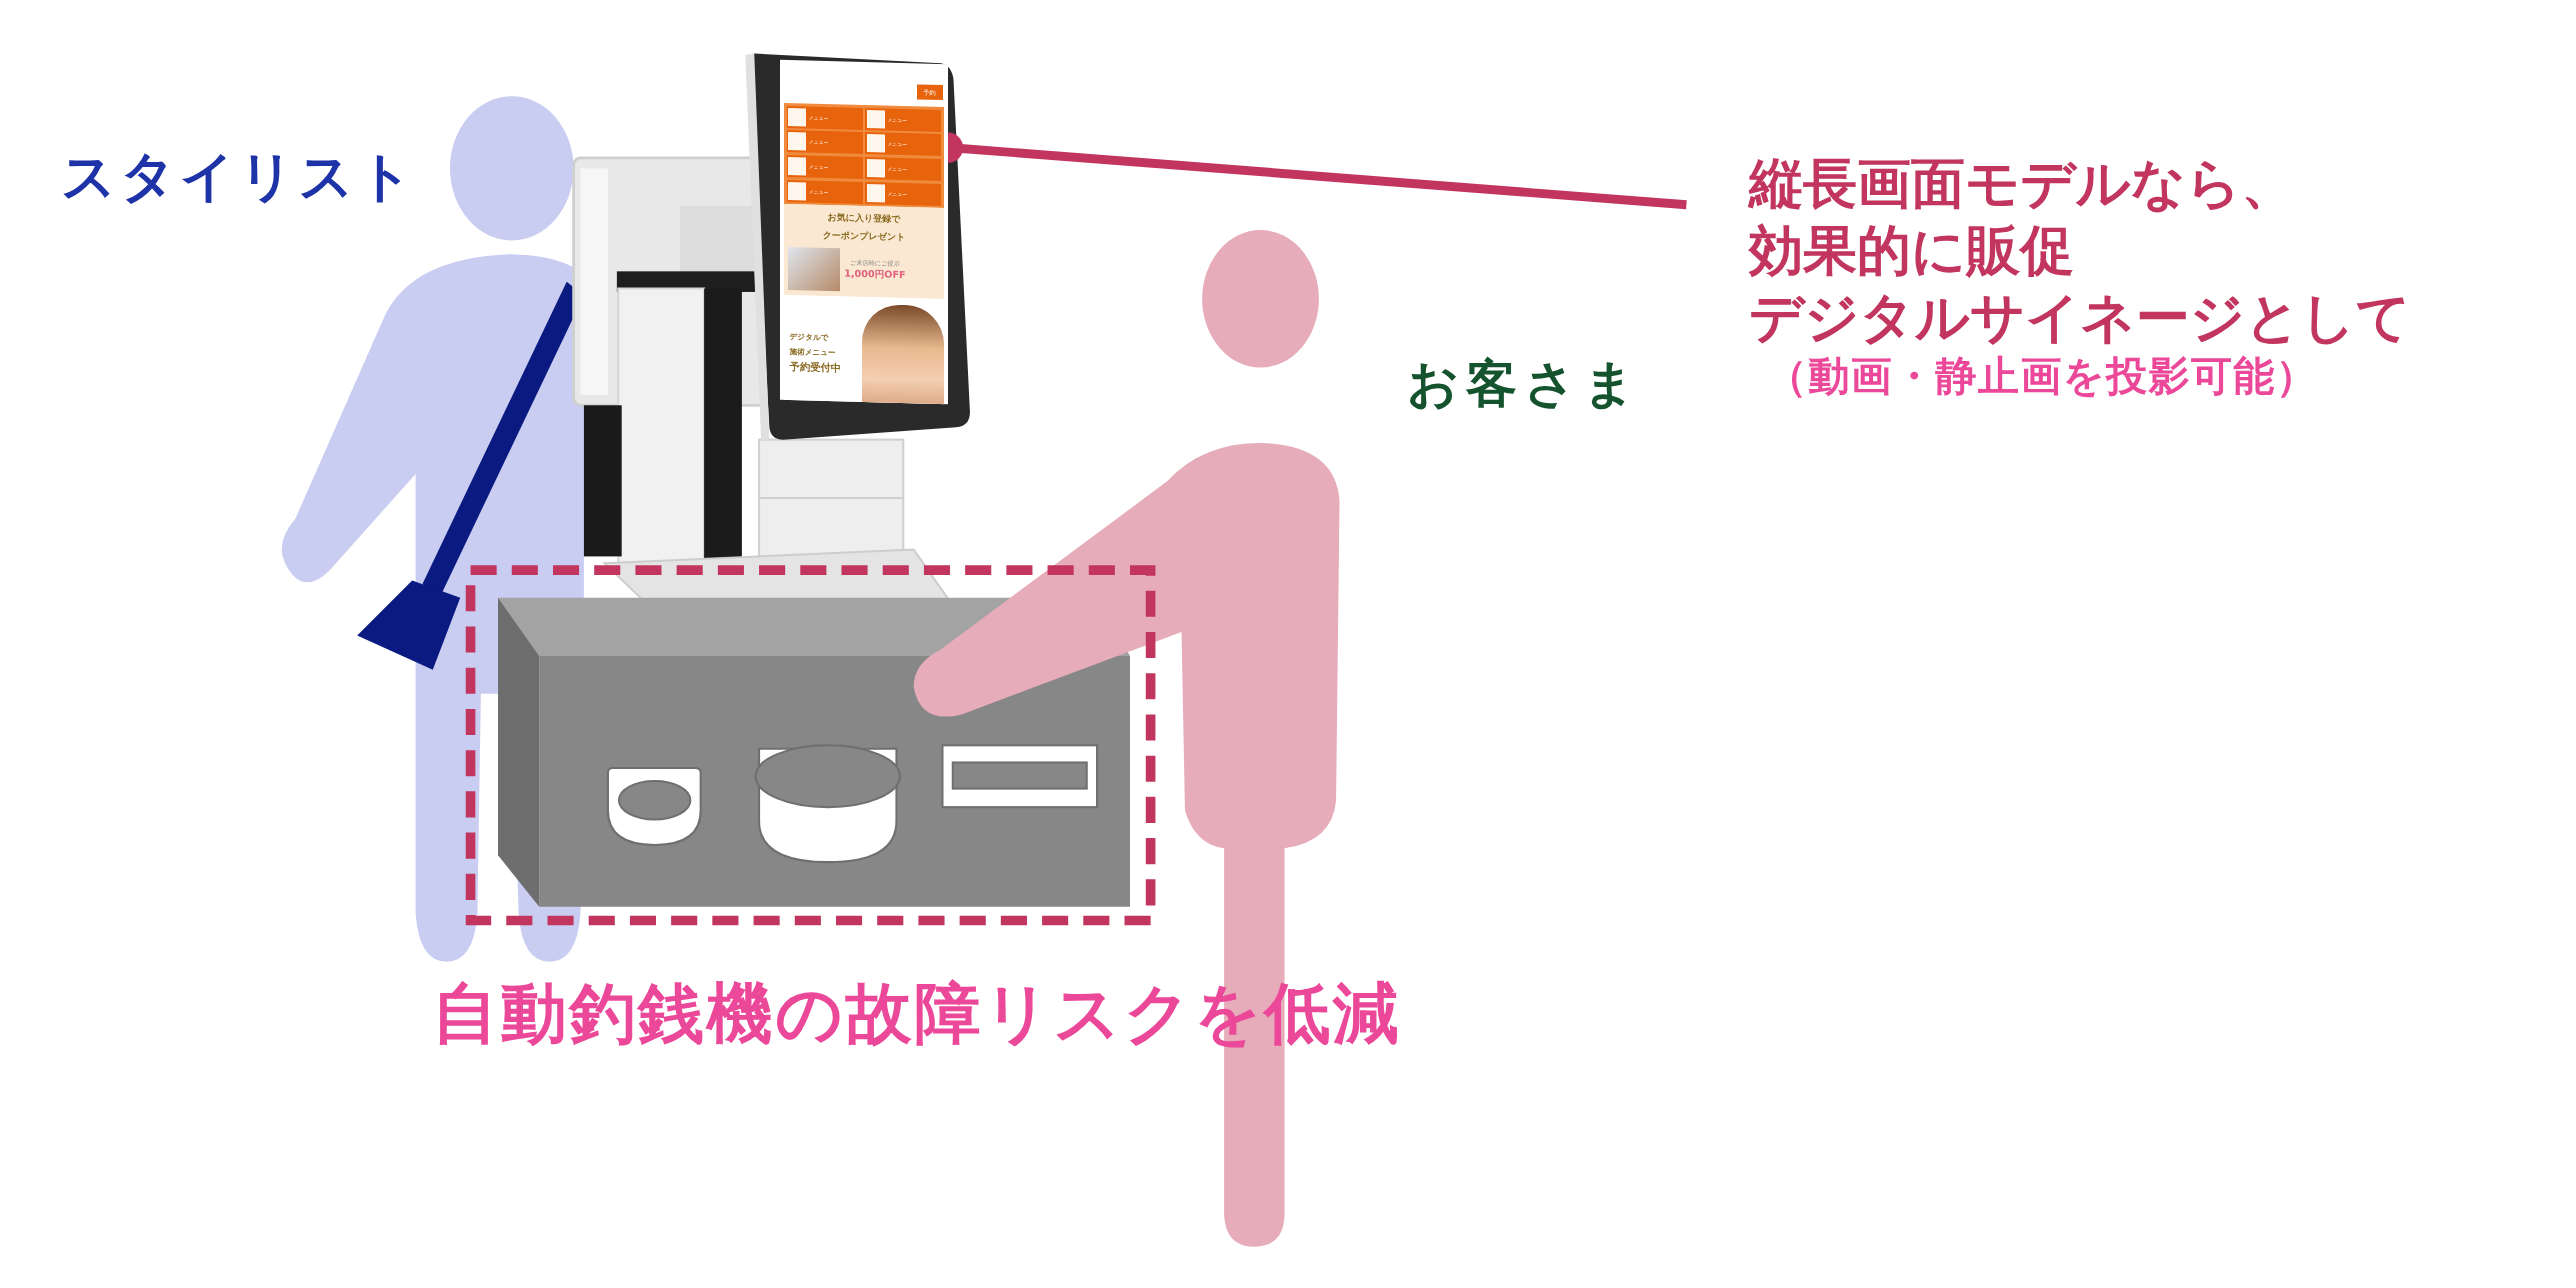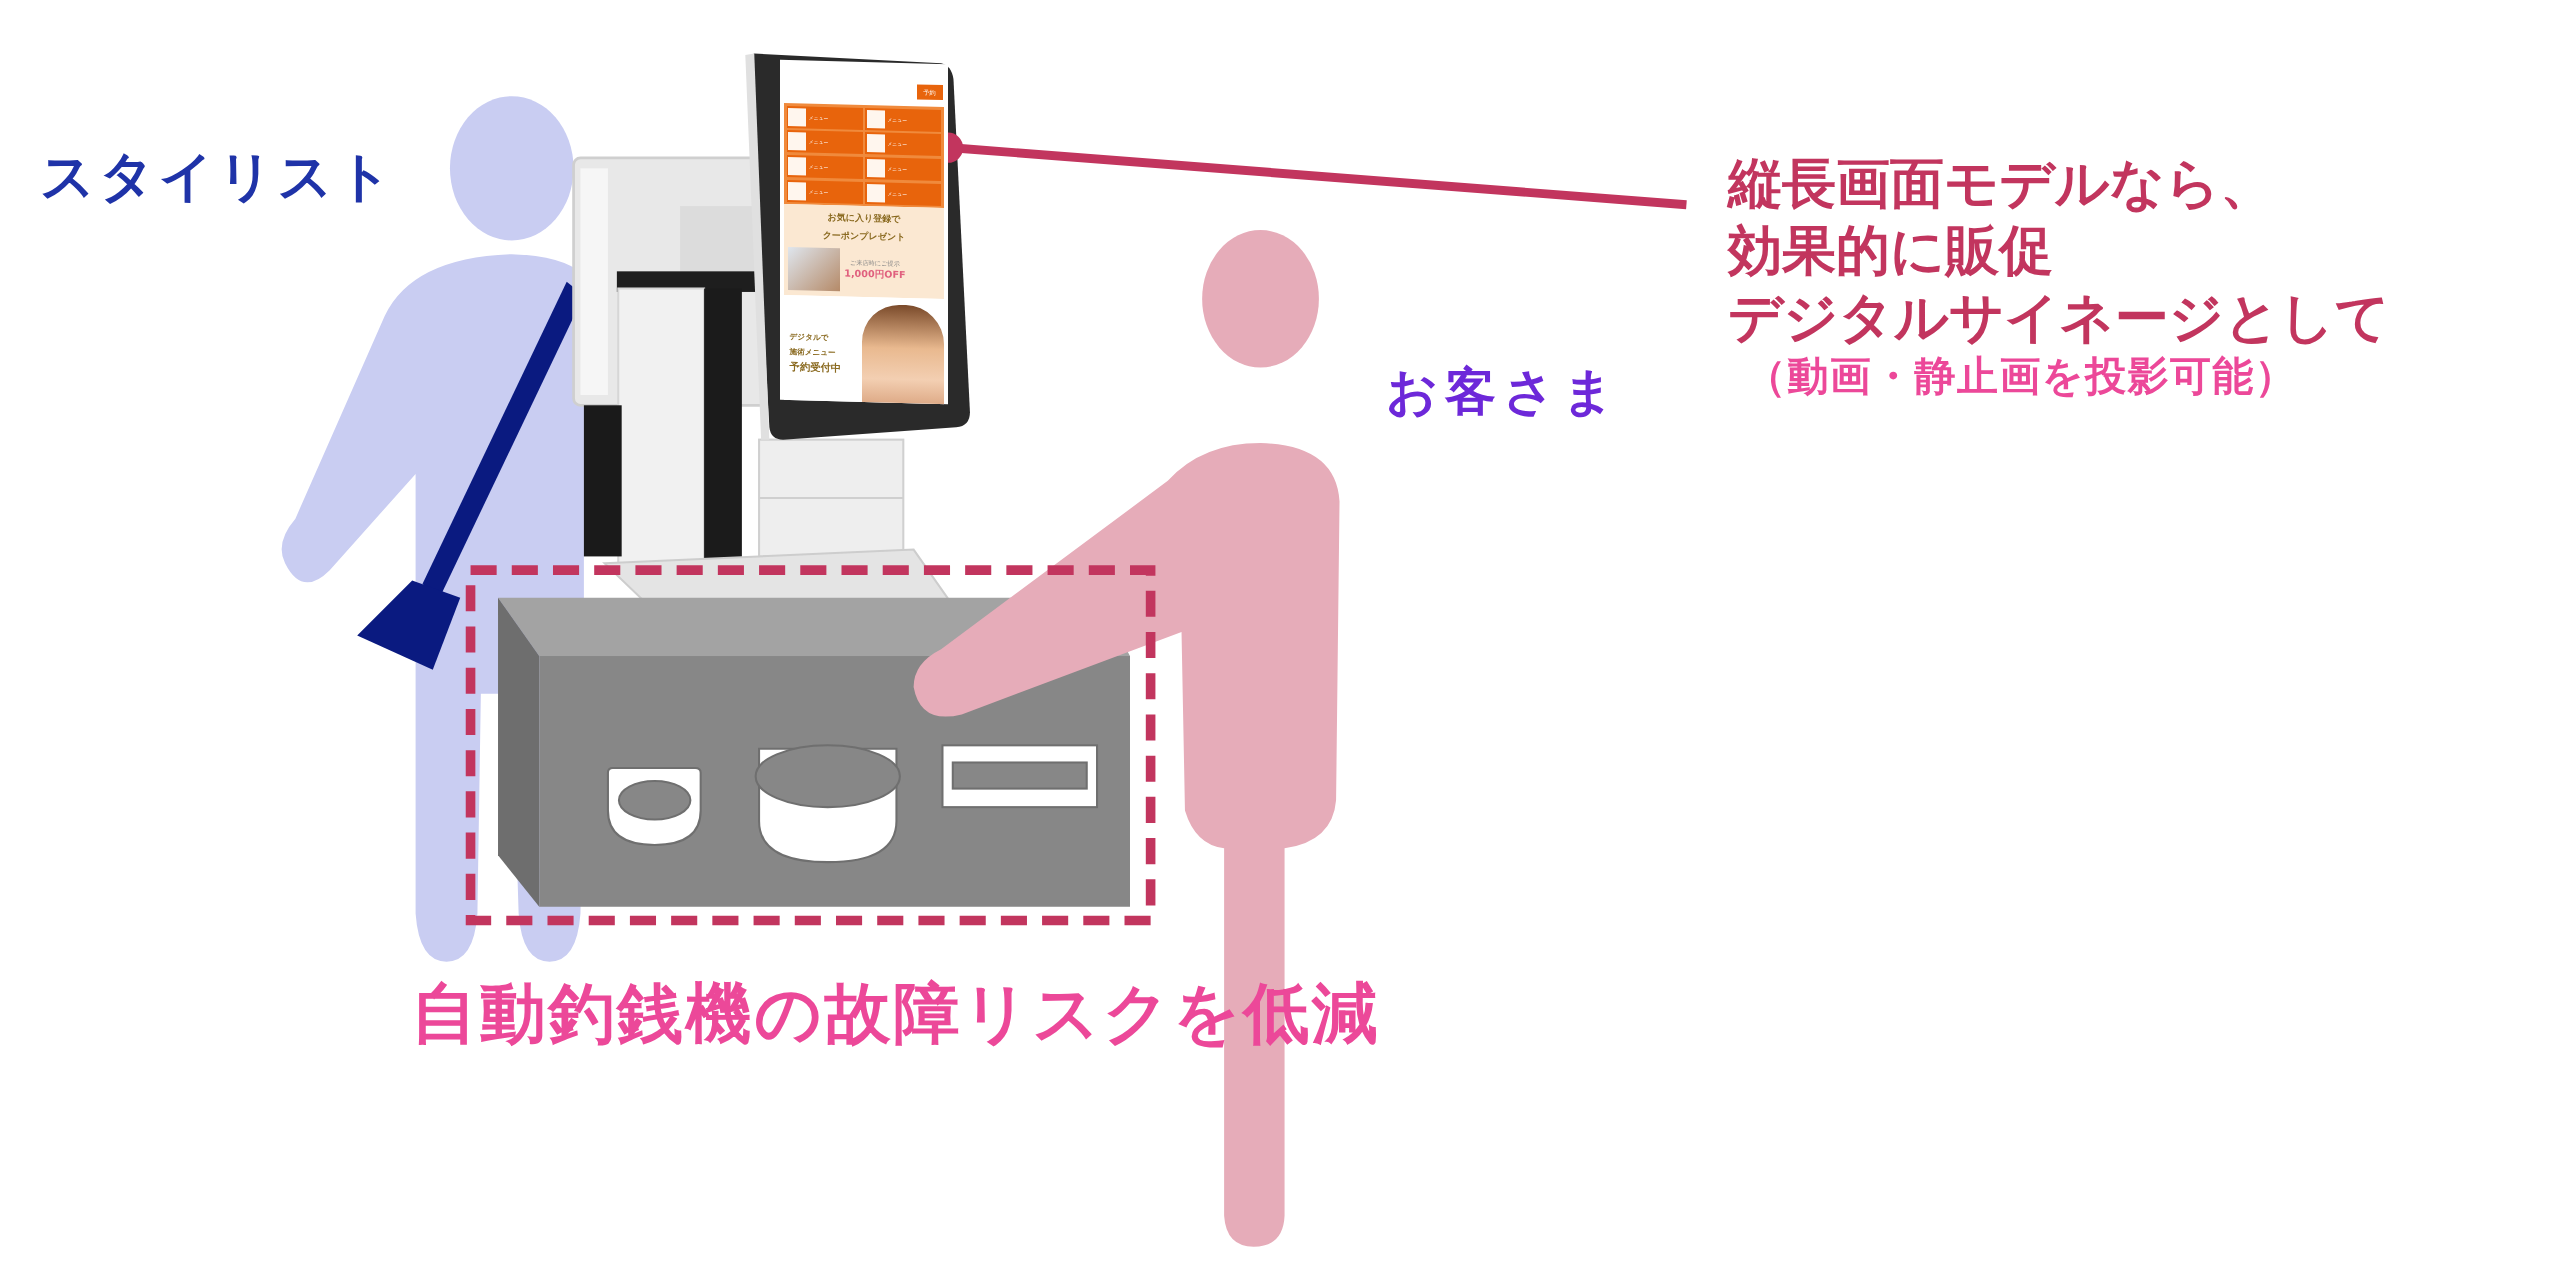--- a/index.html
+++ b/index.html
@@ -1,21 +1,21 @@
 <!DOCTYPE html>
 <html style="font-size:11px"><head>
   <meta charset="utf-8">
   <style>
     html, body { margin: 0; padding: 0; background: #ffffff; }
     body { width: 2576px; height: 1288px; position: relative; overflow: hidden;
            font-family: "DejaVu Sans", "Liberation Sans", sans-serif; }
     svg.scene { position: absolute; left: 0; top: 0; }
-    .label { position: absolute; white-space: nowrap; font-weight: bold; }
+    .label { position: absolute; white-space: nowrap; font-weight: bold; margin-left: 21px; }
     #stylist-label { left: 40px; top: 141px; font-size: 54px; color: #1f33a8; letter-spacing: 4.1px; }
-    #customer-label { left: 1386px; top: 358px; font-size: 51px; color: #6d28d9; letter-spacing: 6.9px; text-align: center; }
+    #customer-label { left: 1386px; top: 350px; font-size: 51px; color: #14532d; letter-spacing: 6.9px; text-align: center; }
     #callout { left: 1728px; top: 150px; color: #c2355e; font-size: 54px; line-height: 67px; font-weight: bold; }
     #callout .line { display: block; white-space: nowrap; }
     #callout-note { left: 1745px; top: 349px; font-size: 41px; color: #ec4899; font-weight: bold; letter-spacing: 1.4px; white-space: nowrap; }
     #changer-label { left: 411px; top: 969px; font-size: 66px; color: #ec4899; letter-spacing: 2.7px; }
     
     .screen { position: absolute; left: 780px; top: 62px; width: 168px; height: 340px; background: #fff; overflow: hidden; transform: skewY(1.5deg); }
     .scr-top { height: 43px; font-size: 6.9px; color: #999; padding: 2.7px; box-sizing: border-box; position: relative; }
     .scr-top .reserve { position: absolute; right: 5.5px; top: 20.6px; width: 26px; height: 15px; background: #e8640c; color: #fff; font-size: 6.2px; text-align: center; line-height: 15px; }
     .scr-grid { display: grid; grid-template-columns: 1fr 1fr; gap: 2.7px; background: #f08a3c; padding: 2.7px; margin: 0 4.1px; }
     .scr-tile { background: #e8640c; height: 22px; display: flex; align-items: center; gap: 2.7px; padding: 1.4px; box-sizing: border-box; }

